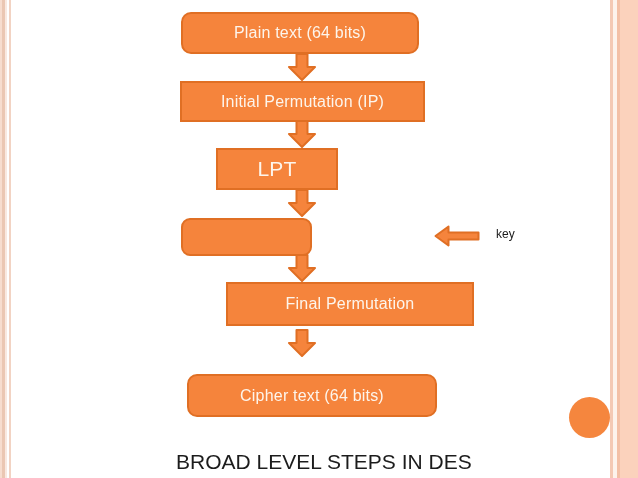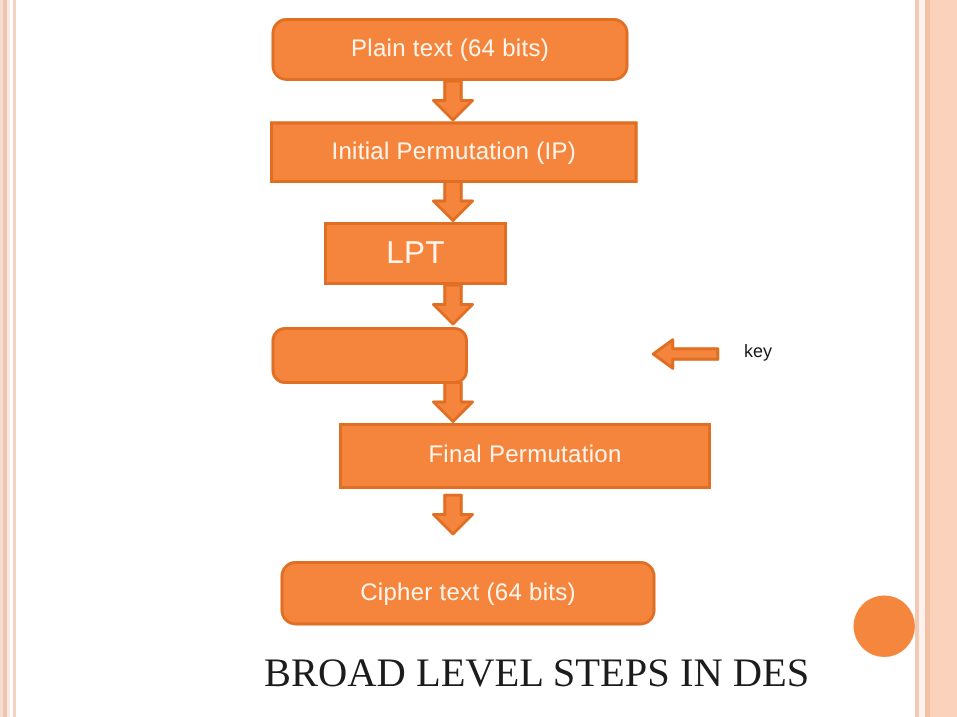--- a/index.html
+++ b/index.html
@@ -46,22 +46,22 @@
   .a2 { left:287px; top:120px; }
   .a3 { left:287px; top:189px; }
   .a4 { left:287px; top:254px; }
   .a5 { left:287px; top:329px; }
   .key-arrow { left:434px; top:225px; z-index:4; }
   .key-label {
     position:absolute; left:496px; top:227px; font-size:12px;
     color:var(--key-text);
   }
   .title {
-    position:absolute; left:176px; top:433px; white-space:nowrap;
-    font-family:Liberation Serif, serif; font-size:27px;
+    position:absolute; left:176px; top:450px; white-space:nowrap;
+    font-family:Liberation Sans, sans-serif; font-size:21px;
     color:var(--title-text);
   }
   .circle {
     position:absolute; left:569px; top:397px; width:41px; height:41px;
     border-radius:50%; background:var(--circle-fill);
   }
 </style>
 </head>
 <body>
 

